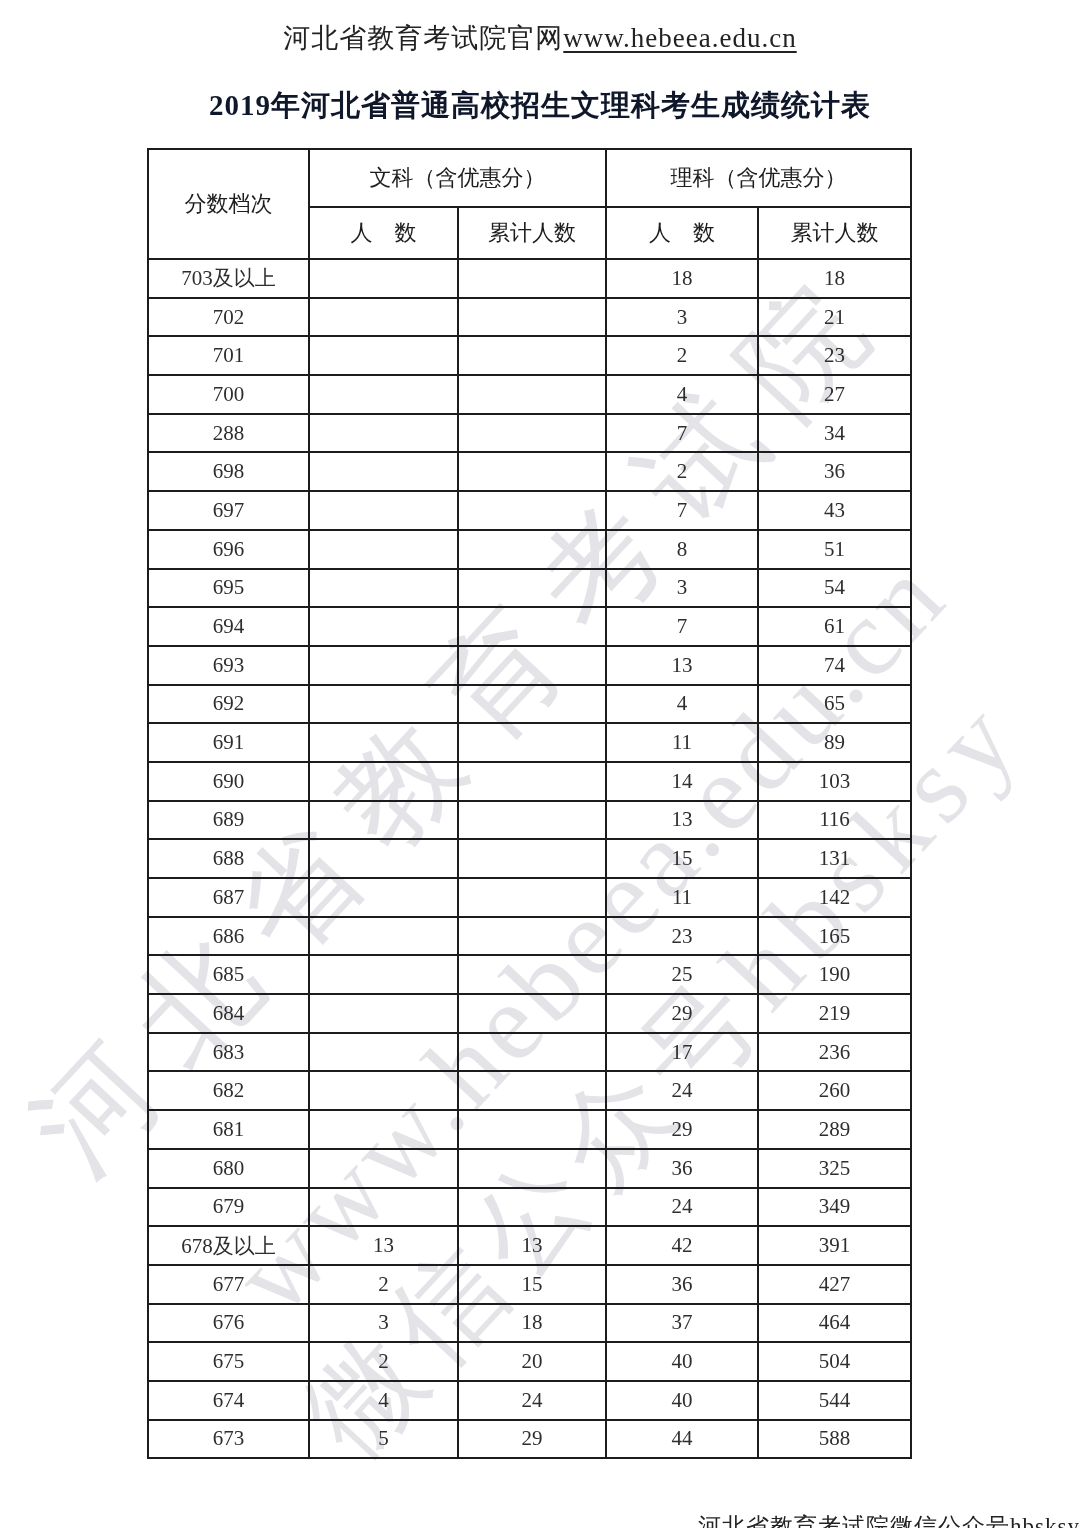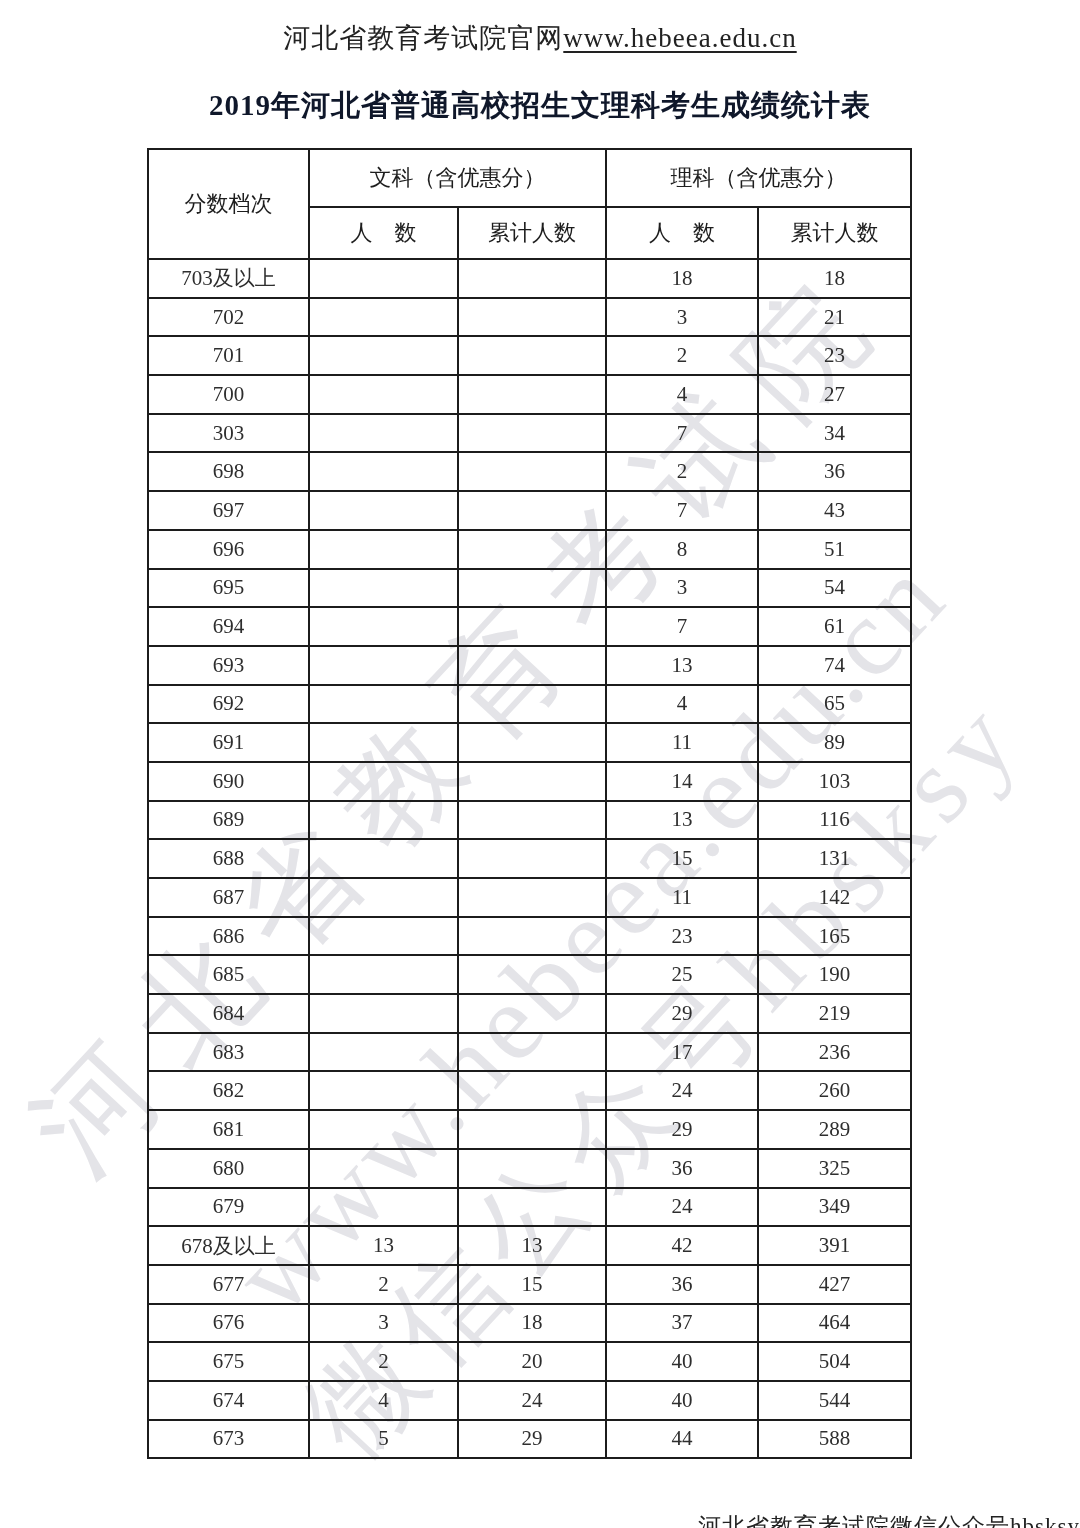--- a/index.html
+++ b/index.html
@@ -157,21 +157,21 @@
           <td>23</td>
         </tr>
         <tr>
           <td>700</td>
           <td></td>
           <td></td>
           <td>4</td>
           <td>27</td>
         </tr>
         <tr>
-          <td>303</td>
+          <td>288</td>
           <td></td>
           <td></td>
           <td>7</td>
           <td>34</td>
         </tr>
         <tr>
           <td>698</td>
           <td></td>
           <td></td>
           <td>2</td>

